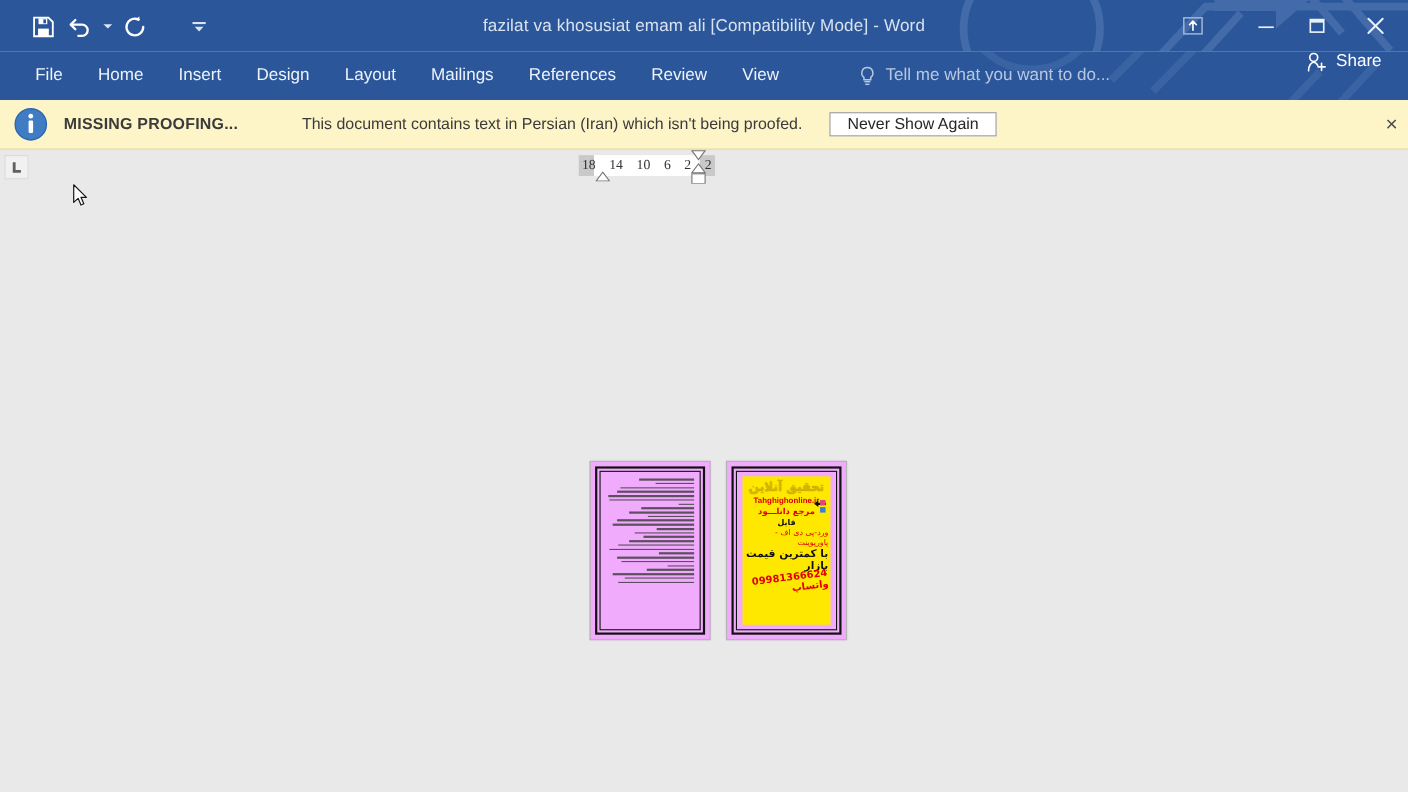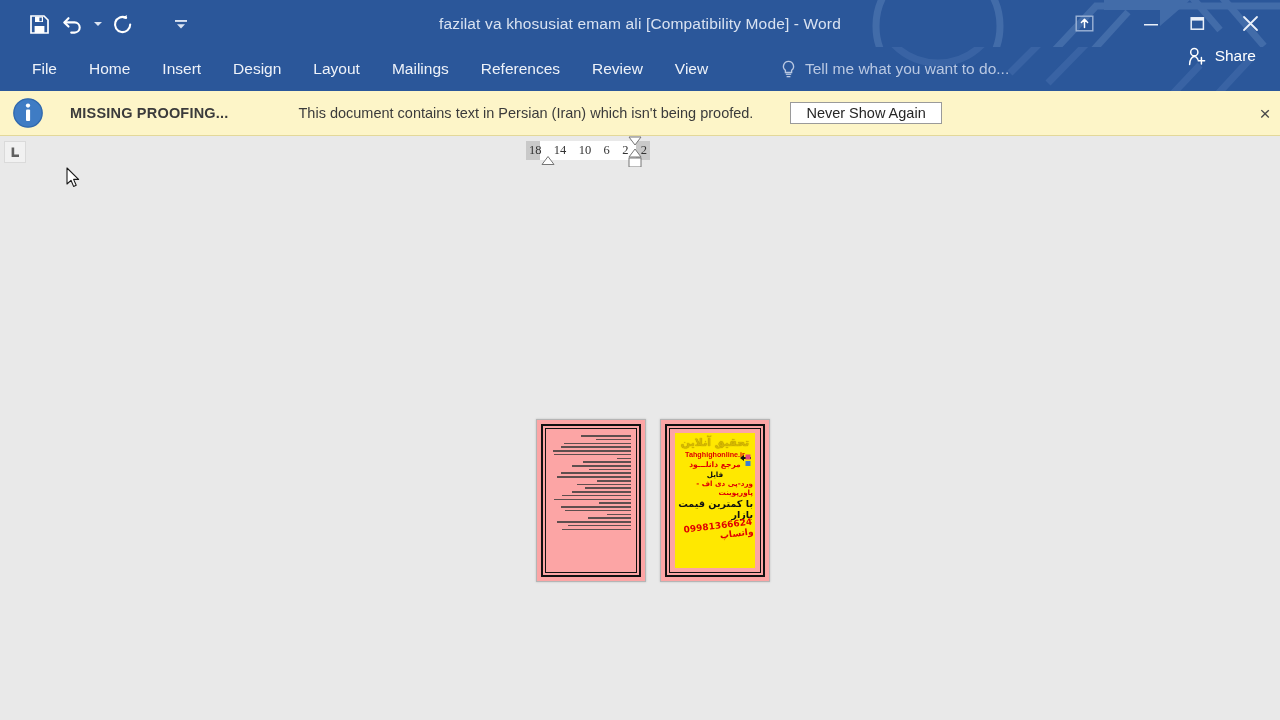--- a/index.html
+++ b/index.html
@@ -62,21 +62,21 @@
   }
   .share-btn{
     position:absolute; right:14px; top:0; height:44px; display:flex; align-items:flex-start; gap:8px;
     color:#ffffff; font-size:15.5px; padding:0 10px; cursor:pointer; z-index:3;
   }
 
   
   .msgbar{
     position:absolute; left:0; top:91px; width:1280px; height:45px;
     background:#fdf5c8; border-bottom:1px solid #e3d89a;
-    display:flex; align-items:center;gap:12px;
+    display:flex; align-items:center;
   }
   .msg-icon{ margin-left:12px; width:32px;height:32px; flex:0 0 auto; }
   .msg-title{
     margin-left:14px; font-size:14.5px; font-weight:bold; color:#3b3b3b; letter-spacing:.2px;
     white-space:nowrap;
   }
   .msg-text{
     margin-left:58px; font-size:14.5px; color:#3b3b3b; white-space:nowrap;
   }
   .msg-action{
@@ -135,21 +135,21 @@
   
   .docarea{
     position:absolute; left:0; top:167px; width:1280px; height:553px;
     background:#e9e9e9;
   }
   .pages{
     position:absolute; left:536px; top:252px;
     display:flex; gap:14px;
   }
   .page{
-    width:110px; height:163px; background:#fca5a5;
+    width:110px; height:163px; background:#f0abfc;
     border:1px solid #b5b5b5; box-shadow:0 0 2px rgba(0,0,0,.18);
     padding:4px; position:relative;
   }
   .page-inner{
     width:100%; height:100%;
     border:2px solid #111; padding:2px;
   }
   .page-inner2{
     width:100%; height:100%; border:1px solid #111; padding:4px 5px;
     overflow:hidden;
@@ -175,21 +175,21 @@
   }
   .ad-line1{
     font-size:7.6px; font-weight:bold; color:#e00000; direction:rtl;
     font-family:"DejaVu Sans", sans-serif; margin-bottom:1px;
   }
   .ad-line2{
     font-size:7.2px; font-weight:bold; color:#111; direction:rtl;
     font-family:"DejaVu Sans", sans-serif;
   }
   .ad-line3{
-    font-size:7.2px; font-weight:bold; color:#e00000; direction:rtl;
+    font-size:7.2px; font-weight:normal; color:#e00000; direction:rtl;
     font-family:"DejaVu Sans", sans-serif; margin-bottom:1px;
   }
   .ad-line4{
     font-size:9.6px; font-weight:bold; color:#111; direction:rtl;
     font-family:"DejaVu Sans", sans-serif; margin-bottom:1px;
   }
   .ad-phone{
     font-size:9px; font-weight:bold; color:#e00000; direction:rtl;
     font-family:"DejaVu Sans", sans-serif; transform:rotate(-7deg);
   }

